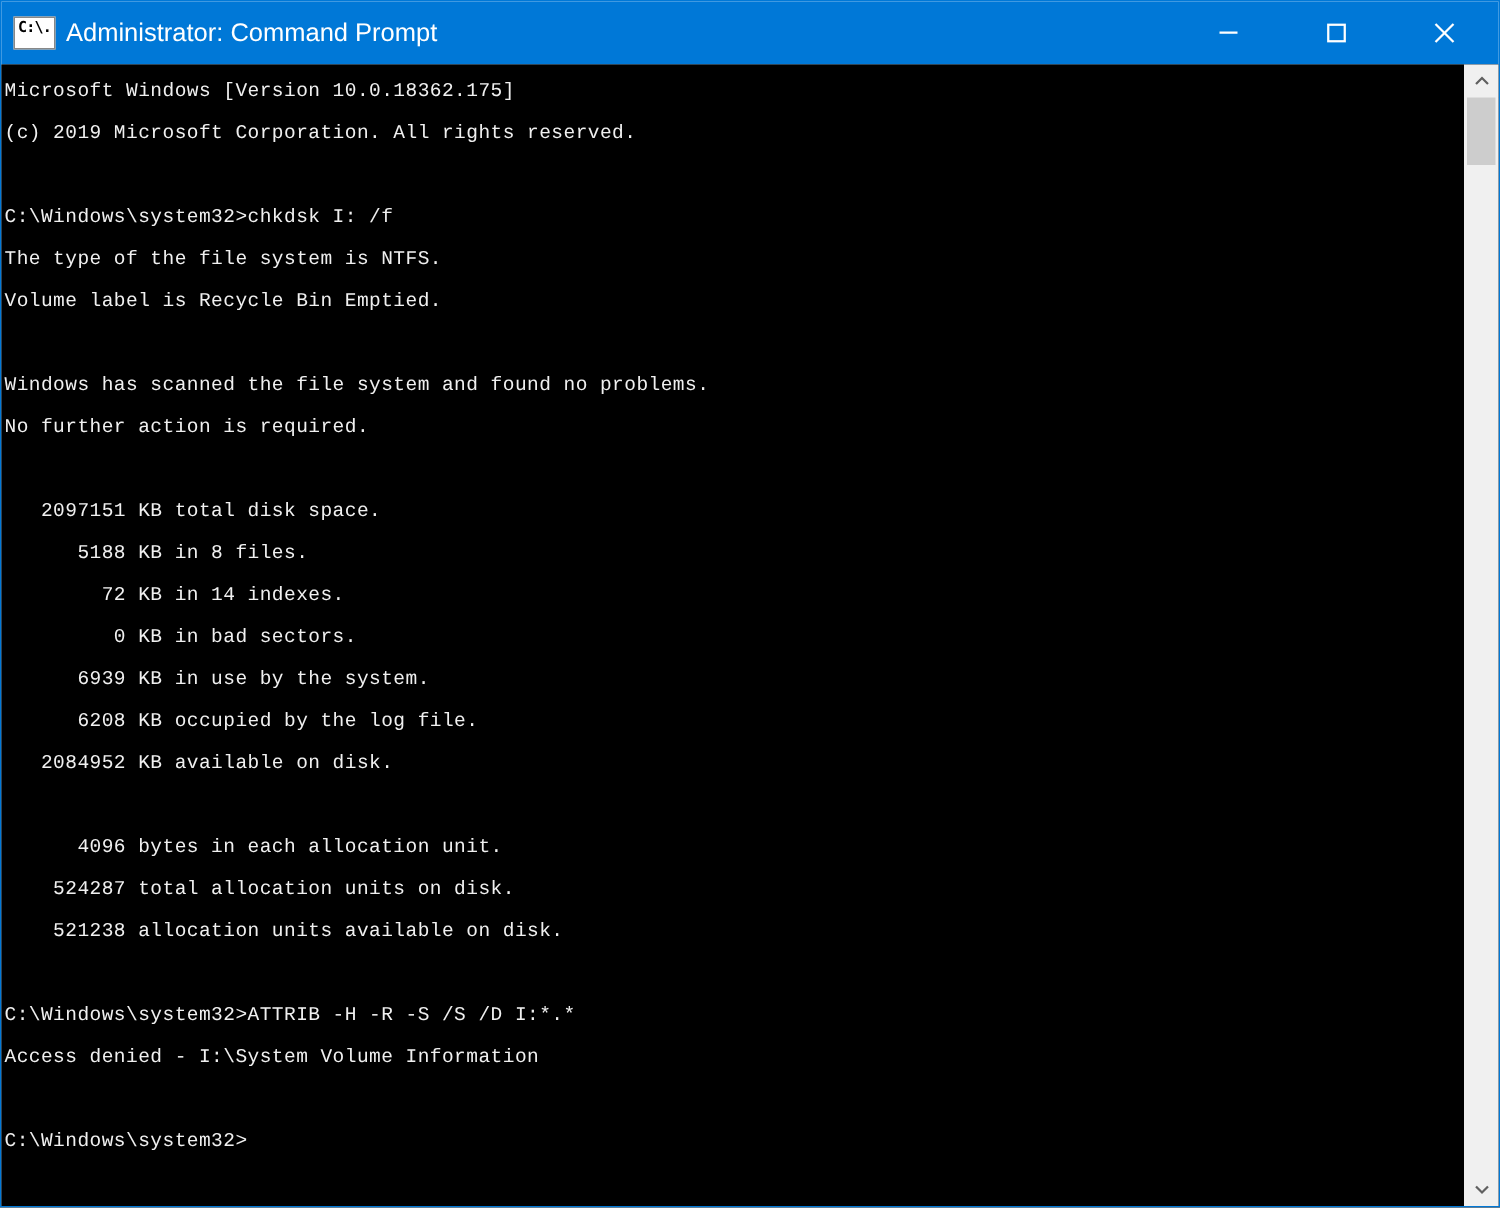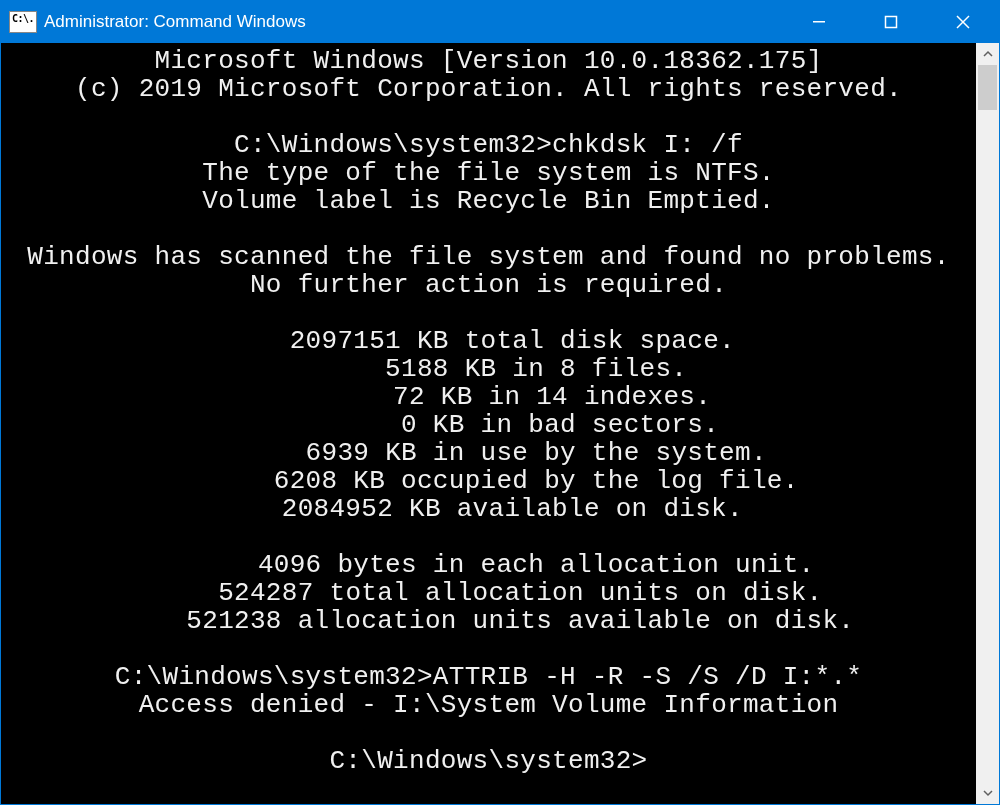--- a/index.html
+++ b/index.html
@@ -78,27 +78,26 @@
       flex: 1;
       display: flex;
       background: #000;
       overflow: hidden;
     }
     .terminal {
       flex: 1;
       background: #000;
       color: #f0f0f0;
       font-family: 'Consolas', 'Courier New', monospace;
-      font-size: 26px;
+      font-size: 13px;
       line-height: 28px;
       padding: 4px 2px;
       white-space: pre;
       overflow: hidden;
       letter-spacing: 0.3px;
-      text-align: center;
     }
     .scrollbar {
       width: 23px;
       background: #f0f0f0;
       position: relative;
       flex-shrink: 0;
     }
     .scrollbar-track {
       position: absolute;
       top: 22px;
@@ -138,21 +137,21 @@
     }
   </style>
 </head>
 <body>
 
 <div class="window">
   <div class="titlebar">
     <div class="titlebar-icon">
       <span class="titlebar-icon-text">C:\.</span>
     </div>
-    <div class="titlebar-title">Administrator: Command Windows</div>
+    <div class="titlebar-title">Administrator: Command Prompt</div>
     <div class="titlebar-controls">
       <div class="titlebar-btn">
         <svg viewBox="0 0 14 14">
           <rect x="1" y="6" width="12" height="1.5" fill="#fff"></rect>
         </svg>
       </div>
       <div class="titlebar-btn">
         <svg viewBox="0 0 14 14">
           <rect x="1.5" y="1.5" width="11" height="11" fill="none" stroke="#fff" stroke-width="1.5"></rect>
         </svg>

